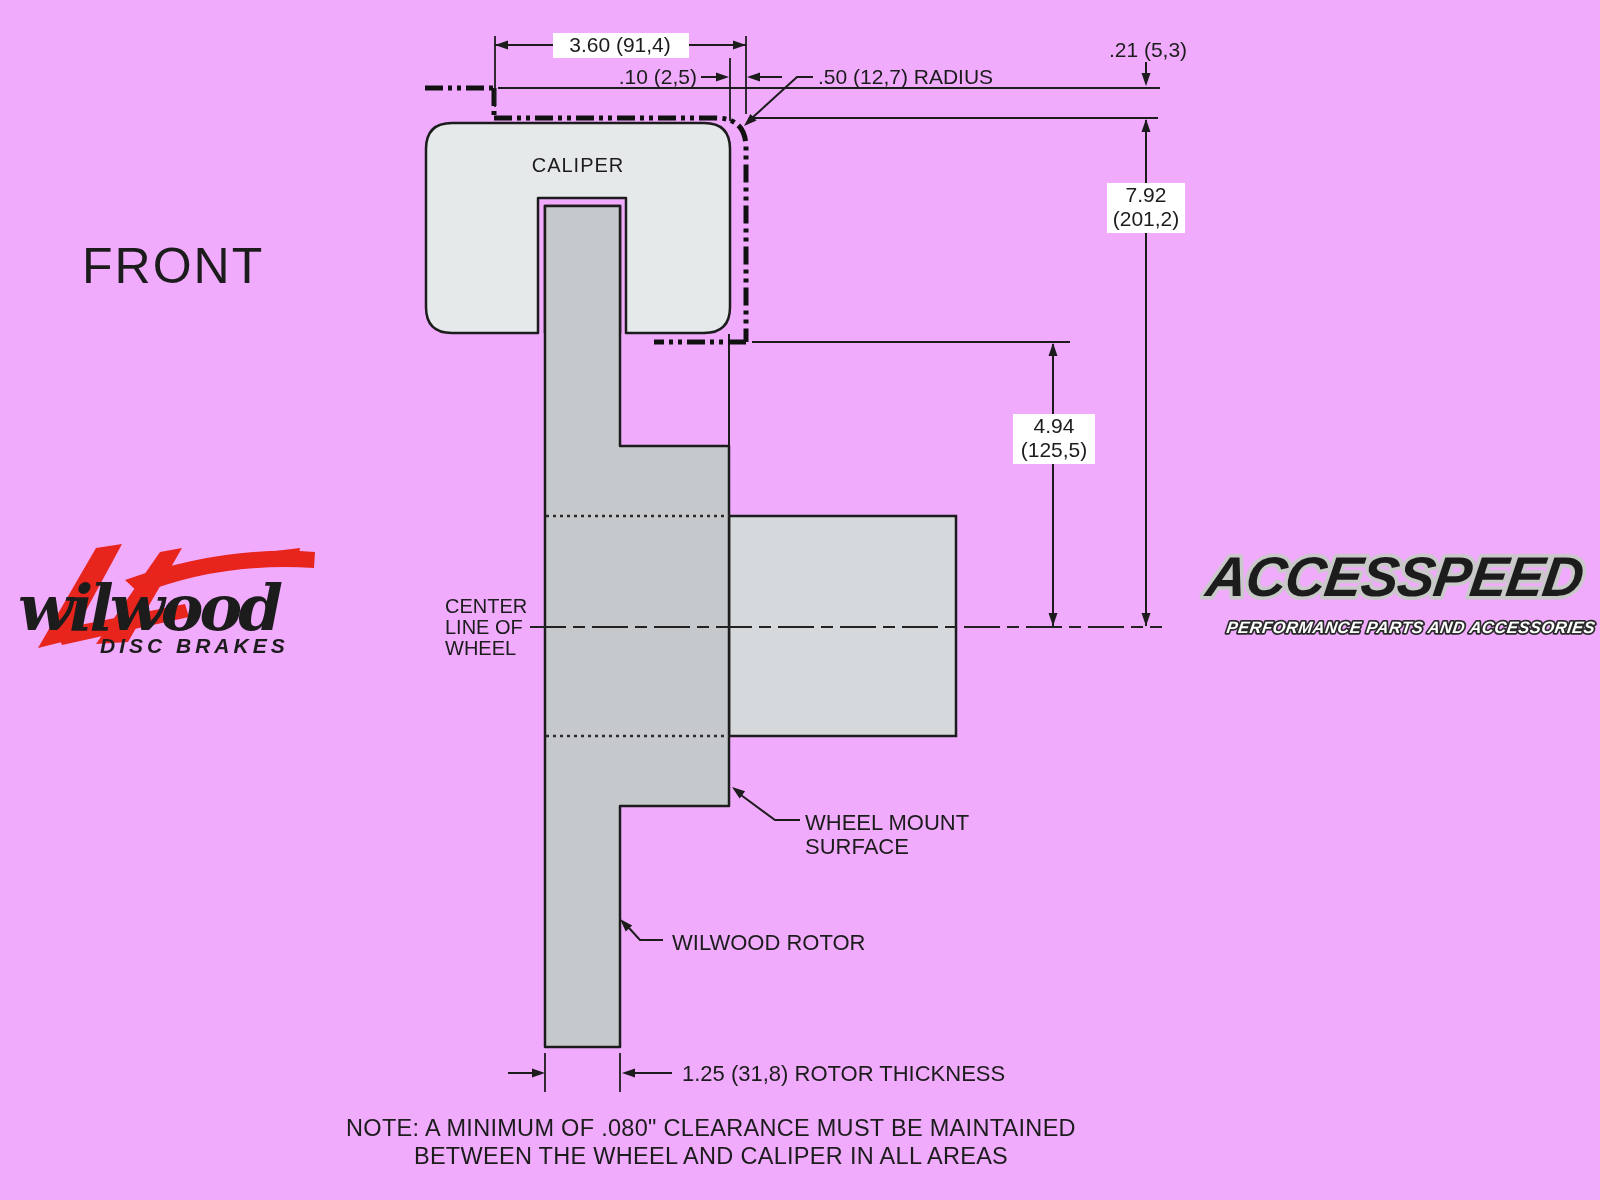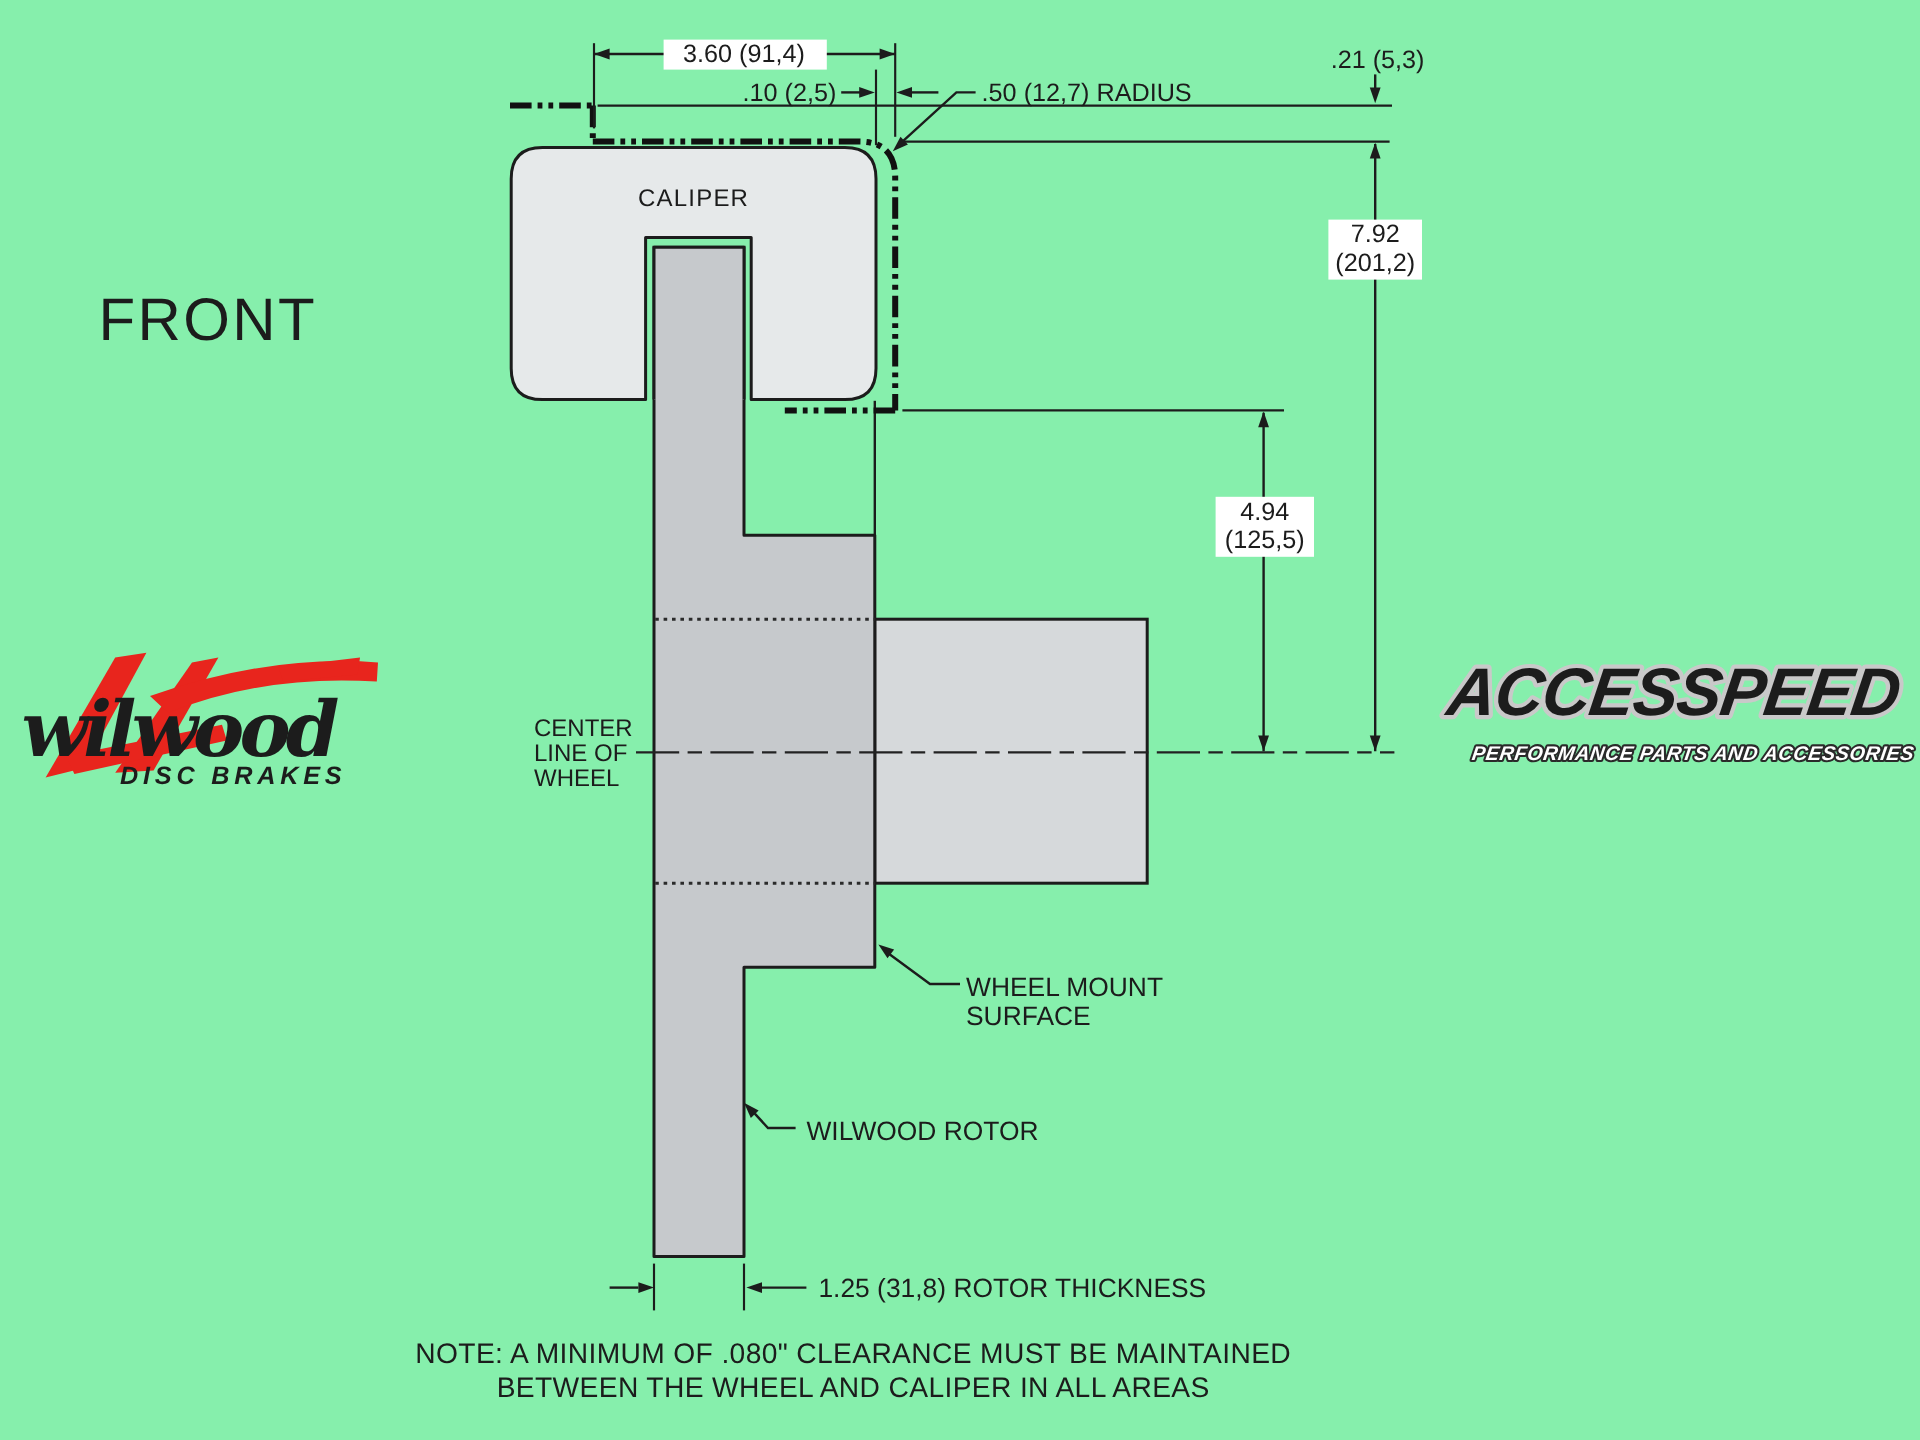--- a/index.html
+++ b/index.html
@@ -1,16 +1,16 @@
 <!DOCTYPE html>
 <html><head>
 <meta charset="utf-8">
 <style>
   html,body{margin:0;padding:0;background:#fff;}
-  #canvas{position:relative;width:1600px;height:1200px;background:#86efac;overflow:hidden;
+  #canvas{position:relative;width:1600px;height:1200px;background:#f0abfc;overflow:hidden;
           font-family:"Liberation Sans",sans-serif;}
   svg{position:absolute;inset:0;}
   text{fill:#1c1c1c;font-family:"Liberation Sans",sans-serif;}
   .dim{font-size:21px;}
   .lbl{font-size:22px;}
   .note{font-size:23.5px;letter-spacing:.3px;}
   .front{font-size:50px;letter-spacing:2px;}
   .caliper-t{font-size:20px;letter-spacing:1px;}
   .cl{font-size:20px;}
   .wilwood-script{font-family:"DejaVu Serif",serif;font-style:italic;font-weight:bold;

